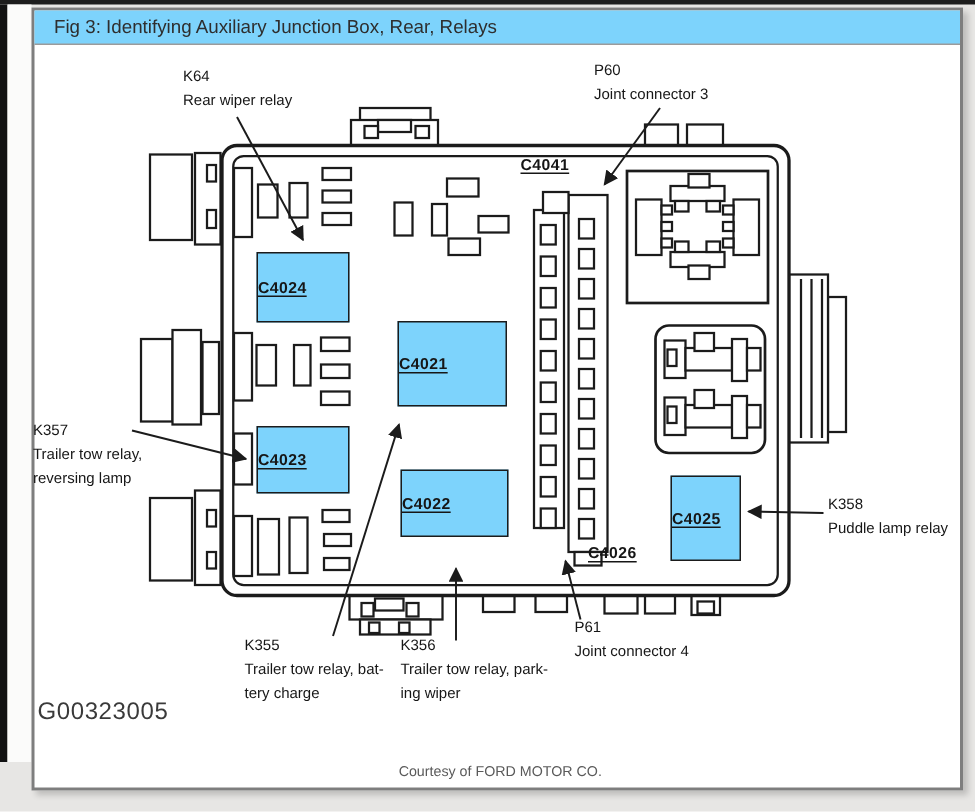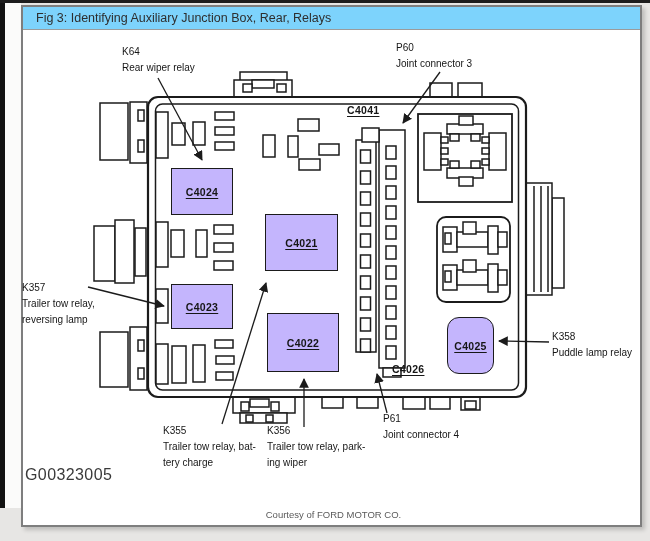--- a/index.html
+++ b/index.html
@@ -24,22 +24,22 @@
   }
   #lineart{position:absolute;left:0;top:0;z-index:2;pointer-events:none;}
   #lineart rect,#lineart line,#lineart path{stroke:#1b1b1b;fill:#fff;stroke-width:1.5;}
   #lineart .nf{fill:none;}
   #lineart .thick{stroke-width:2.2;}
   #lineart .med{stroke-width:1.8;}
   #lineart .arrow{fill:none;stroke-width:1.3;}
   .lbl{position:absolute;z-index:3;color:#161616;}
   .callout{font-size:10px;line-height:16px;white-space:nowrap;font-weight:400;}
   .conn-box{
-    position:absolute;z-index:3;border:1.6px solid #1b1b1b;background:#c4b5fd;
-    box-sizing:border-box;display:flex;align-items:center;justify-content:center;
+    position:absolute;z-index:3;border:1.6px solid #1b1b1b;background:#7dd3fc;
+    box-sizing:border-box;display:flex;align-items:center;justify-content:flex-start;
   }
   .conn-lbl{
     font-size:10.5px;font-weight:700;letter-spacing:.3px;color:#161616;
     text-decoration:underline;text-underline-offset:2px;white-space:nowrap;
   }
   .float-conn{font-size:10.5px;font-weight:700;letter-spacing:.3px;
     text-decoration:underline;text-underline-offset:2px;white-space:nowrap;}
   .fig-num{font-size:16px;color:#3a3a3a;letter-spacing:.4px;}
   .credit{left:0;width:621px;text-align:center;font-size:9.5px;color:#5a5a5a;}
 </style>
@@ -224,24 +224,24 @@
 
 <div class="conn-box" style="left:171px;top:168px;width:62px;height:47px;">
   <span class="conn-lbl">C4024</span>
 </div>
 <div class="conn-box" style="left:171px;top:284px;width:62px;height:45px;">
   <span class="conn-lbl">C4023</span>
 </div>
 <div class="conn-box" style="left:265px;top:214px;width:73px;height:57px;">
   <span class="conn-lbl">C4021</span>
 </div>
-<div class="conn-box" style="left:267px;top:313px;width:72px;height:59px;">
+<div class="conn-box" style="left:267px;top:313px;width:72px;height:45px;">
   <span class="conn-lbl">C4022</span>
 </div>
-<div class="conn-box" style="left:447px;top:317px;width:47px;height:57px;border-radius:12px;">
+<div class="conn-box" style="left:447px;top:317px;width:47px;height:57px;">
   <span class="conn-lbl">C4025</span>
 </div>
 
 <div class="lbl float-conn" style="left:347px;top:104px;">C4041</div>
 <div class="lbl float-conn" style="left:392px;top:363px;">C4026</div>
 
 <div class="lbl callout" style="left:122px;top:44px;">
   <div>K64</div>
   <div>Rear wiper relay</div>
 </div>

